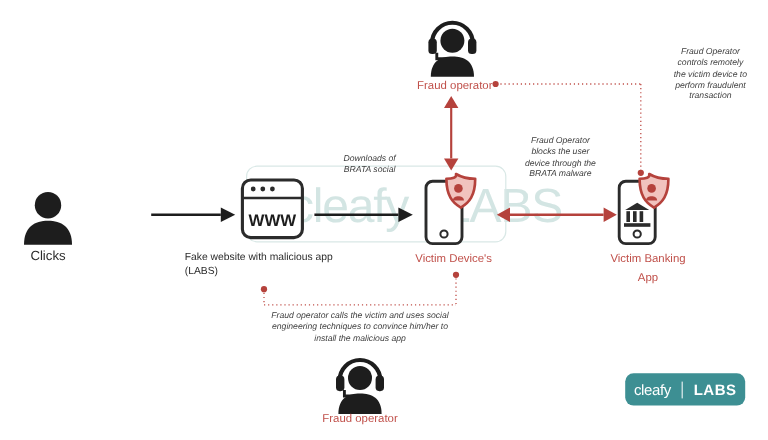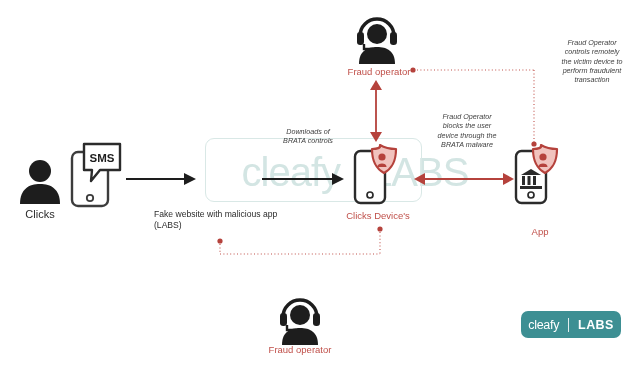--- a/index.html
+++ b/index.html
@@ -54,73 +54,76 @@
   <div id="flow-box" class="abs"></div>
 
   <div class="abs" style="left:18px;top:158px;">
     <svg width="44" height="46" viewBox="0 0 44 46">
       <circle cx="22" cy="13" r="11" fill="#1d1d1d"></circle>
       <path d="M2 46 C2 31 11 26 22 26 C33 26 42 31 42 46 Z" fill="#1d1d1d"></path>
     </svg>
   </div>
   <div class="abs victim-name" style="left:6px;top:208px;width:68px;">Clicks</div>
 
-  <div class="abs" style="left:66px;top:142px;">
-    <svg width="56" height="66" viewBox="0 0 56 66">
-      <rect x="6" y="10" width="36" height="54" rx="6" ry="6" fill="#ffffff" stroke="#3c3c3c" stroke-width="2.4"></rect>
-      <circle cx="24" cy="56" r="3.2" fill="none" stroke="#3c3c3c" stroke-width="1.8"></circle>
-      <path d="M18 2 L54 2 L54 28 L34 28 L25 39 L26 28 L18 28 Z" fill="#ffffff" stroke="#2b2b2b" stroke-width="2.4" stroke-linejoin="round"></path>
-      <text x="36" y="20" font-family="Liberation Sans, sans-serif" font-size="11.5" font-weight="bold" fill="#1d1d1d" text-anchor="middle">SMS</text>
-    </svg>
-  </div>
 
 
   <svg class="abs" style="left:126px;top:170px;" width="72" height="18">
     <line x1="0" y1="9" x2="58" y2="9" stroke="#1d1d1d" stroke-width="2.2"></line>
     <polygon points="58,3 70,9 58,15" fill="#1d1d1d"></polygon>
   </svg>
 
+  <div class="abs" style="left:200px;top:148px;">
+    <svg width="54" height="52" viewBox="0 0 54 52">
+      <rect x="2" y="2" width="50" height="48" rx="7" ry="7" fill="#ffffff" stroke="#2b2b2b" stroke-width="2.6"></rect>
+      <line x1="2" y1="17" x2="52" y2="17" stroke="#2b2b2b" stroke-width="2.2"></line>
+      <circle cx="11" cy="9.5" r="2" fill="#2b2b2b"></circle>
+      <circle cx="19" cy="9.5" r="2" fill="#2b2b2b"></circle>
+      <circle cx="27" cy="9.5" r="2" fill="#2b2b2b"></circle>
+      <text x="27" y="40" font-family="Liberation Sans, sans-serif" font-size="14" font-weight="bold" fill="#1d1d1d" text-anchor="middle">WWW</text>
+    </svg>
+  </div>
   <div class="abs lbl-dark" style="left:154px;top:209px;width:146px;">Fake website with malicious app</div>
   <div class="abs lbl-dark" style="left:154px;top:220px;width:146px;">(LABS)</div>
 
   <div class="abs note" style="left:263px;top:127px;width:90px;white-space:pre-line;">Downloads of
-BRATA controls</div>
+BRATA social</div>
 
   <svg class="abs" style="left:262px;top:170px;" width="84" height="18">
     <line x1="0" y1="9" x2="70" y2="9" stroke="#1d1d1d" stroke-width="2.2"></line>
     <polygon points="70,3 82,9 70,15" fill="#1d1d1d"></polygon>
   </svg>
 
   <div class="abs" style="left:352px;top:143px;">
     <svg width="50" height="62" viewBox="0 0 50 62">
       <rect x="3" y="8" width="30" height="52" rx="5.5" ry="5.5" fill="#ffffff" stroke="#2b2b2b" stroke-width="2.4"></rect>
       <circle cx="18" cy="52" r="3" fill="none" stroke="#2b2b2b" stroke-width="1.7"></circle>
       <path d="M30 2 C35 5 41 6 46 6 C46 20 41 26 34 30 C27 26 22 20 22 6 C27 6 31 5 30 2 Z" transform="translate(-2,0)" fill="#f1c3be" stroke="#b5423c" stroke-width="2.2" stroke-linejoin="round"></path>
       <circle cx="30" cy="14" r="3.6" fill="#b5423c"></circle>
       <path d="M25.4 24 C25.4 19.4 34.6 19.4 34.6 24 Z" fill="#b5423c"></path>
     </svg>
   </div>
-  <div class="abs lbl-red" style="left:326px;top:210px;width:104px;">Clicks Device's</div>
+  <div class="abs lbl-red" style="left:326px;top:210px;width:104px;">Victim Device's</div>
 
   <div class="abs" style="left:513px;top:143px;">
     <svg width="52" height="62" viewBox="0 0 52 62">
       <rect x="3" y="8" width="30" height="52" rx="5.5" ry="5.5" fill="#ffffff" stroke="#2b2b2b" stroke-width="2.4"></rect>
       <circle cx="18" cy="52" r="3" fill="none" stroke="#2b2b2b" stroke-width="1.7"></circle>
 
       <polygon points="18,26 8,32 28,32" fill="#2b2b2b"></polygon>
       <rect x="9" y="33" width="3" height="9" fill="#2b2b2b"></rect>
       <rect x="14.5" y="33" width="3" height="9" fill="#2b2b2b"></rect>
       <rect x="20" y="33" width="3" height="9" fill="#2b2b2b"></rect>
       <rect x="7" y="43" width="22" height="3" fill="#2b2b2b"></rect>
 
       <path d="M30 2 C35 5 41 6 46 6 C46 20 41 26 34 30 C27 26 22 20 22 6 C27 6 31 5 30 2 Z" transform="translate(-2,0)" fill="#f1c3be" stroke="#b5423c" stroke-width="2.2" stroke-linejoin="round"></path>
       <circle cx="30" cy="14" r="3.6" fill="#b5423c"></circle>
       <path d="M25.4 24 C25.4 19.4 34.6 19.4 34.6 24 Z" fill="#b5423c"></path>
     </svg>
   </div>
+  <div class="abs lbl-red" style="left:494px;top:210px;width:92px;">Victim Banking</div>
   <div class="abs lbl-red" style="left:494px;top:226px;width:92px;">App</div>
 
   <div class="abs note" style="left:418px;top:112px;width:98px;white-space:pre-line;">Fraud Operator
 blocks the user
 device through the
 BRATA malware</div>
 
   <svg class="abs" style="left:414px;top:170px;" width="100" height="18">
     <line x1="11" y1="9" x2="89" y2="9" stroke="#b5423c" stroke-width="2.2"></line>
     <polygon points="11,3 0,9 11,15" fill="#b5423c"></polygon>
@@ -162,20 +165,23 @@
 transaction</div>
 
   <svg class="abs" style="left:214px;top:224px;" width="172" height="32">
     <circle cx="6" cy="17" r="2.6" fill="#b5423c"></circle>
     <circle cx="166" cy="5" r="2.6" fill="#b5423c"></circle>
     <line x1="6" y1="20" x2="6" y2="30" stroke="#c0504a" stroke-width="1.1" stroke-dasharray="1,2.4"></line>
     <line x1="166" y1="8" x2="166" y2="30" stroke="#c0504a" stroke-width="1.1" stroke-dasharray="1,2.4"></line>
     <line x1="6" y1="30" x2="166" y2="30" stroke="#c0504a" stroke-width="1.1" stroke-dasharray="1,2.4"></line>
   </svg>
 
+  <div class="abs note" style="left:184px;top:258px;width:232px;white-space:pre-line;">Fraud operator calls the victim and uses social
+engineering techniques to convince him/her to
+install the malicious app</div>
 
   <div class="abs" style="left:279px;top:299px;">
     <svg width="42" height="46" viewBox="0 0 42 46">
       <path d="M4 18 A17 17 0 0 1 38 18" fill="none" stroke="#1d1d1d" stroke-width="3.4"></path>
       <rect x="1" y="14" width="7" height="13" rx="3.2" fill="#1d1d1d"></rect>
       <rect x="34" y="14" width="7" height="13" rx="3.2" fill="#1d1d1d"></rect>
       <path d="M8 26 L8 31 L17 31" fill="none" stroke="#1d1d1d" stroke-width="2.4"></path>
       <circle cx="21" cy="16" r="10" fill="#1d1d1d"></circle>
       <path d="M3 46 C3 33 11 29 21 29 C31 29 39 33 39 46 Z" fill="#1d1d1d"></path>
     </svg>

